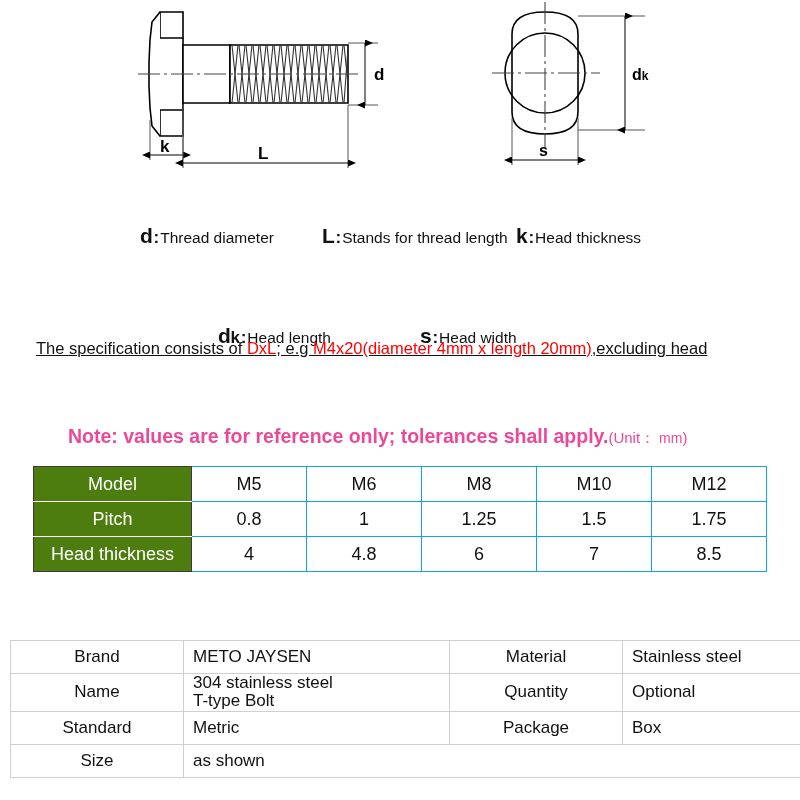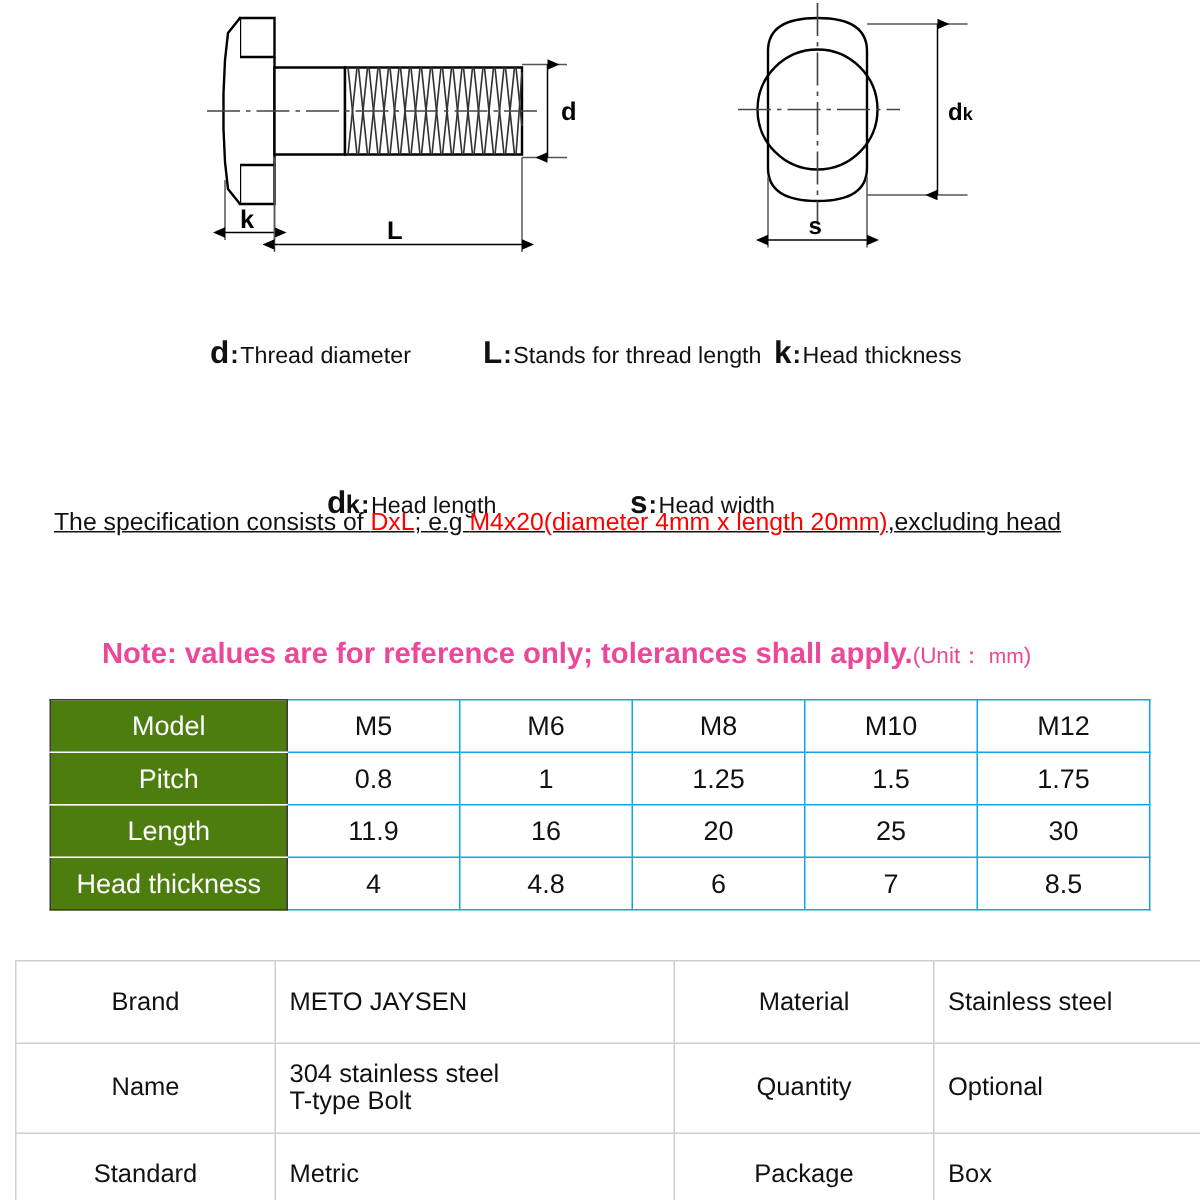--- a/index.html
+++ b/index.html
@@ -125,21 +125,21 @@
   #info-table {
     position: absolute;
     left: 10px;
     top: 640px;
     width: 780px;
     border-collapse: collapse;
     table-layout: fixed;
   }
   #info-table td {
     border: 1px solid #cfcfcf;
-    padding: 11px 6px;
+    padding: 0 6px;
     height: 32px;
     font-size: 17px;
     vertical-align: middle;
   }
   #info-table td.lbl {
     text-align: center;
     width: 160px;
   }
   #info-table td.val {
     text-align: left;
@@ -295,28 +295,20 @@
     </tr>
     <tr>
       <td class="rowlabel">Pitch</td>
       <td>0.8</td>
       <td>1</td>
       <td>1.25</td>
       <td>1.5</td>
       <td>1.75</td>
     </tr>
     <tr>
-      <td class="rowlabel">Length</td>
-      <td>11.9</td>
-      <td>16</td>
-      <td>20</td>
-      <td>25</td>
-      <td>30</td>
-    </tr>
-    <tr>
       <td class="rowlabel">Head thickness</td>
       <td>4</td>
       <td>4.8</td>
       <td>6</td>
       <td>7</td>
       <td>8.5</td>
     </tr>
   </tbody>
 </table>
 

